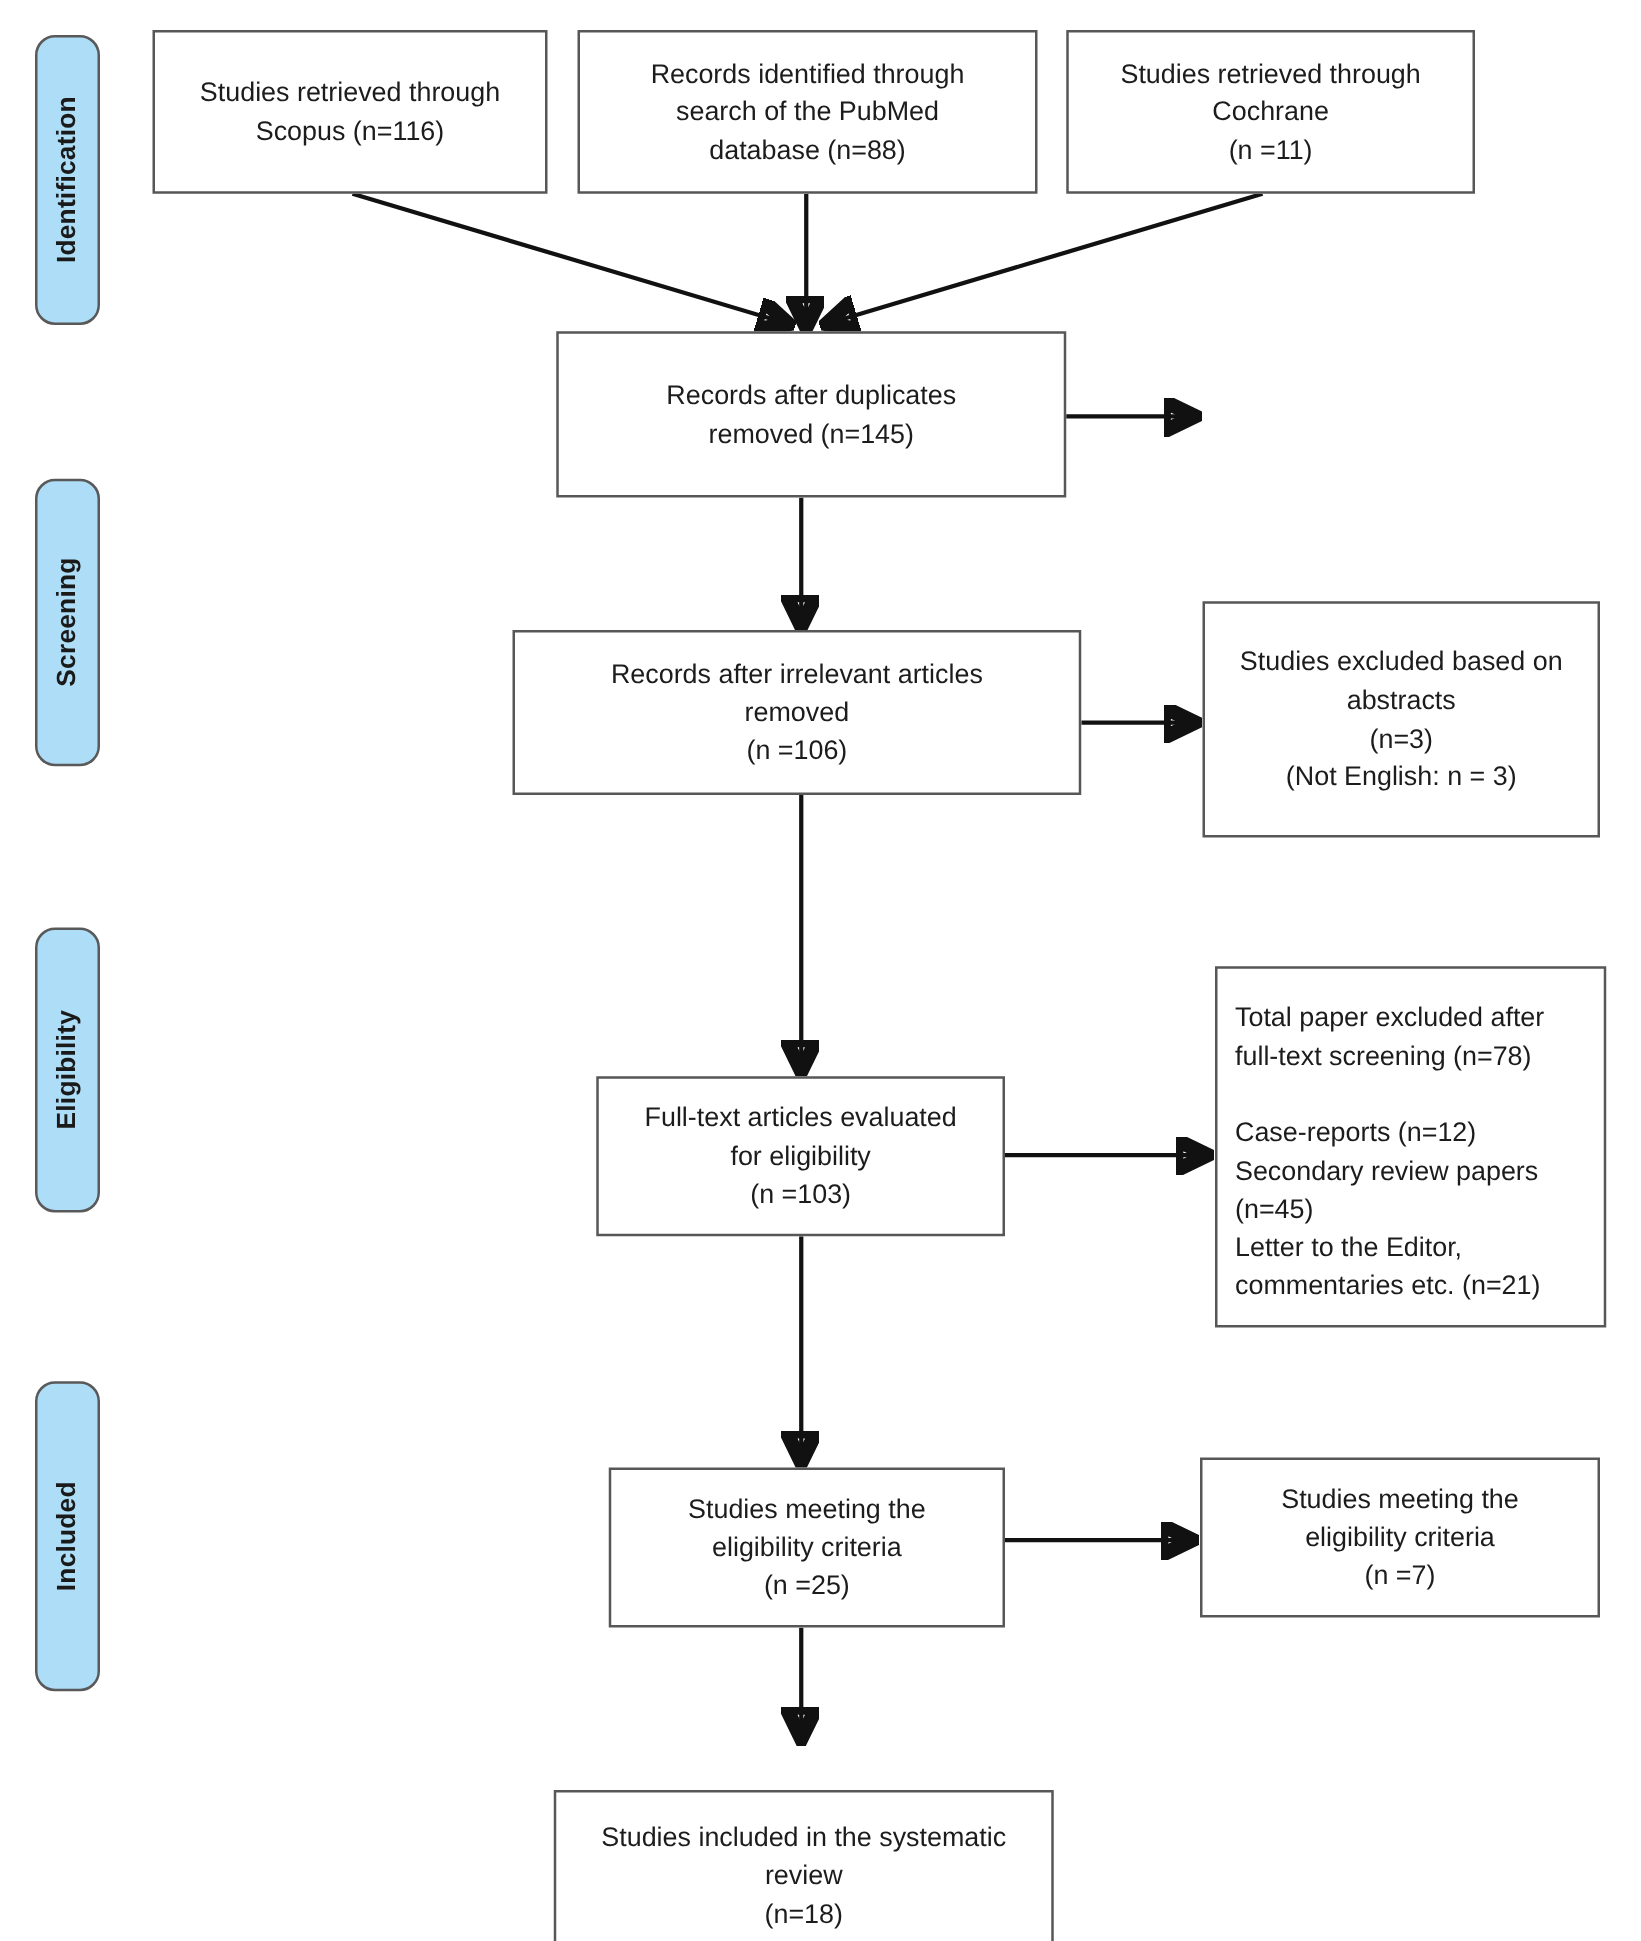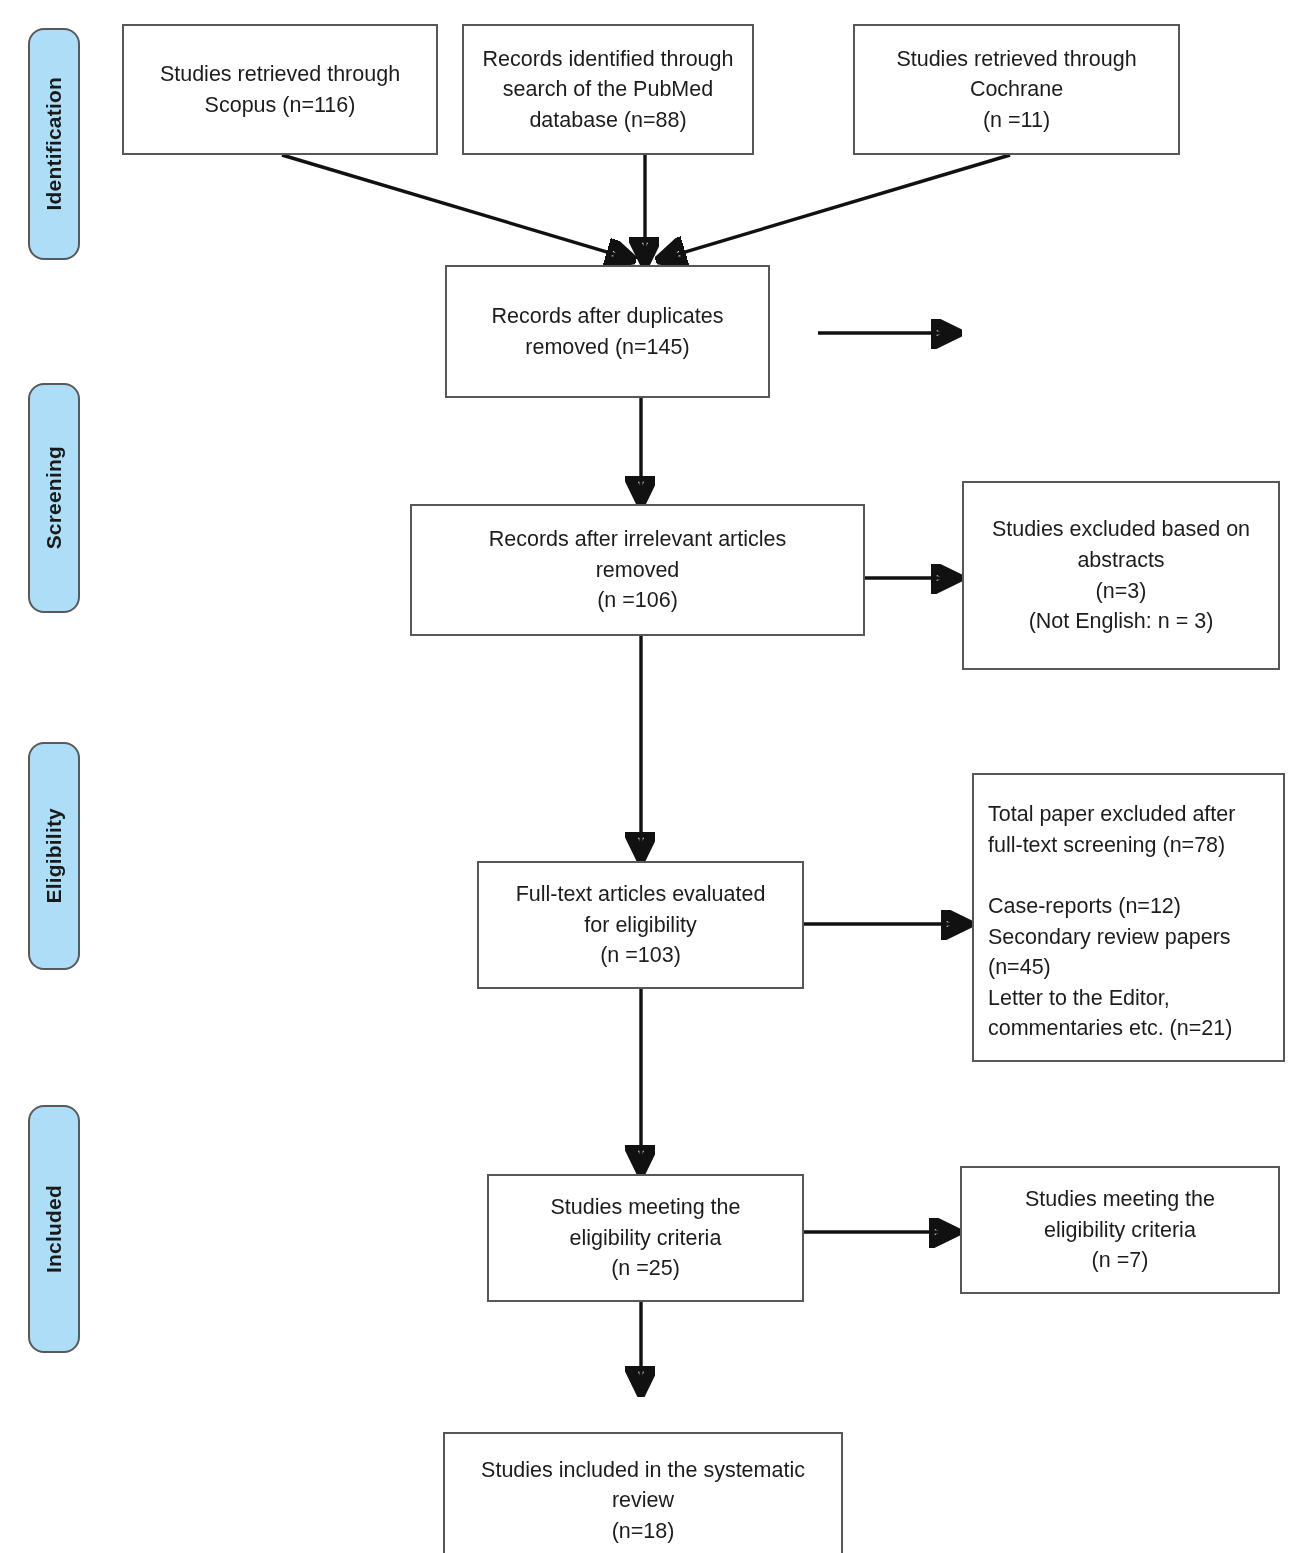--- a/index.html
+++ b/index.html
@@ -126,33 +126,33 @@
 
   <div class="stage-tab" style="left:28px; top:1105px; width:52px; height:248px;">
     <span class="stage-label">Included</span>
   </div>
 
   <div class="flow-box" style="left:122px; top:24px; width:316px; height:131px;">
     <span class="box-text">Studies retrieved through
 Scopus (n=116)</span>
   </div>
 
-  <div class="flow-box" style="left:462px; top:24px; width:292px; height:131px;">
+  <div class="flow-box" style="left:462px; top:24px; width:368px; height:131px;">
     <span class="box-text">Records identified through
 search of the PubMed
 database (n=88)</span>
   </div>
 
   <div class="flow-box" style="left:853px; top:24px; width:327px; height:131px;">
     <span class="box-text">Studies retrieved through
 Cochrane
 (n =11)</span>
   </div>
 
-  <div class="flow-box" style="left:445px; top:265px; width:325px; height:133px;">
+  <div class="flow-box" style="left:445px; top:265px; width:408px; height:133px;">
     <span class="box-text">Records after duplicates
 removed (n=145)</span>
   </div>
 
 
   <div class="flow-box" style="left:410px; top:504px; width:455px; height:132px;">
     <span class="box-text">Records after irrelevant articles
 removed
 (n =106)</span>
   </div>

